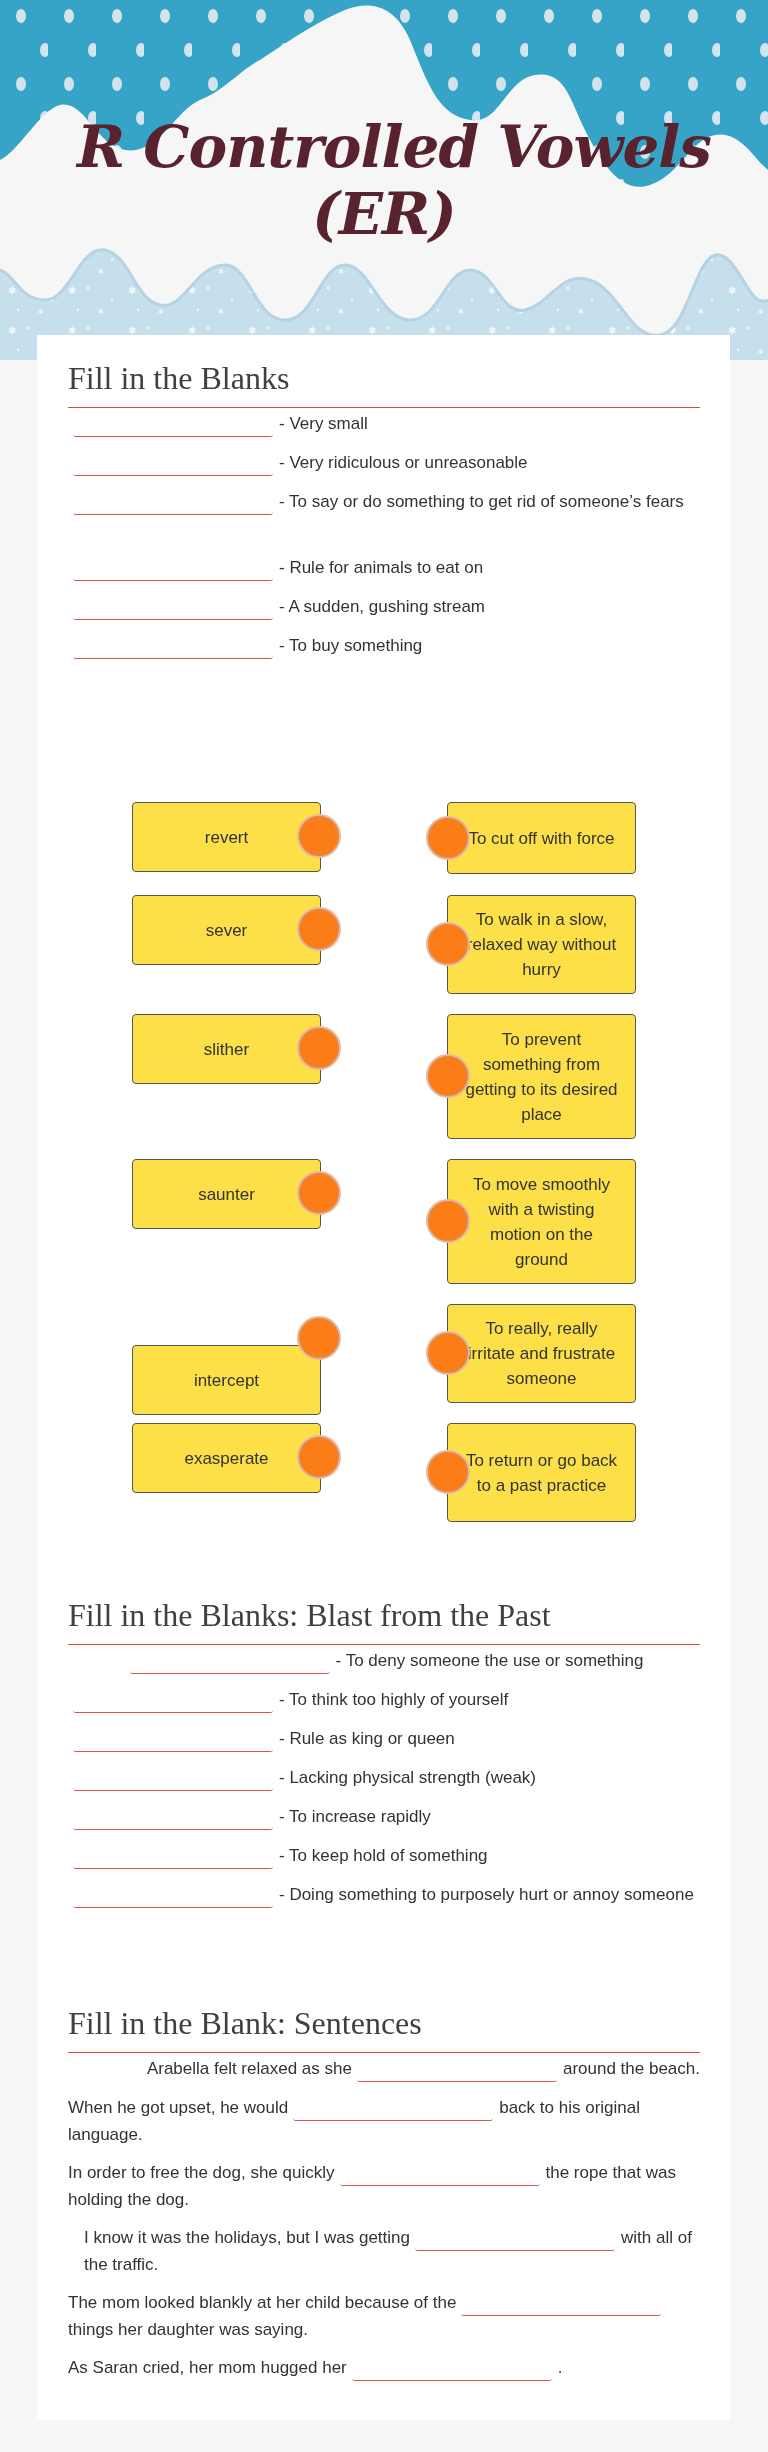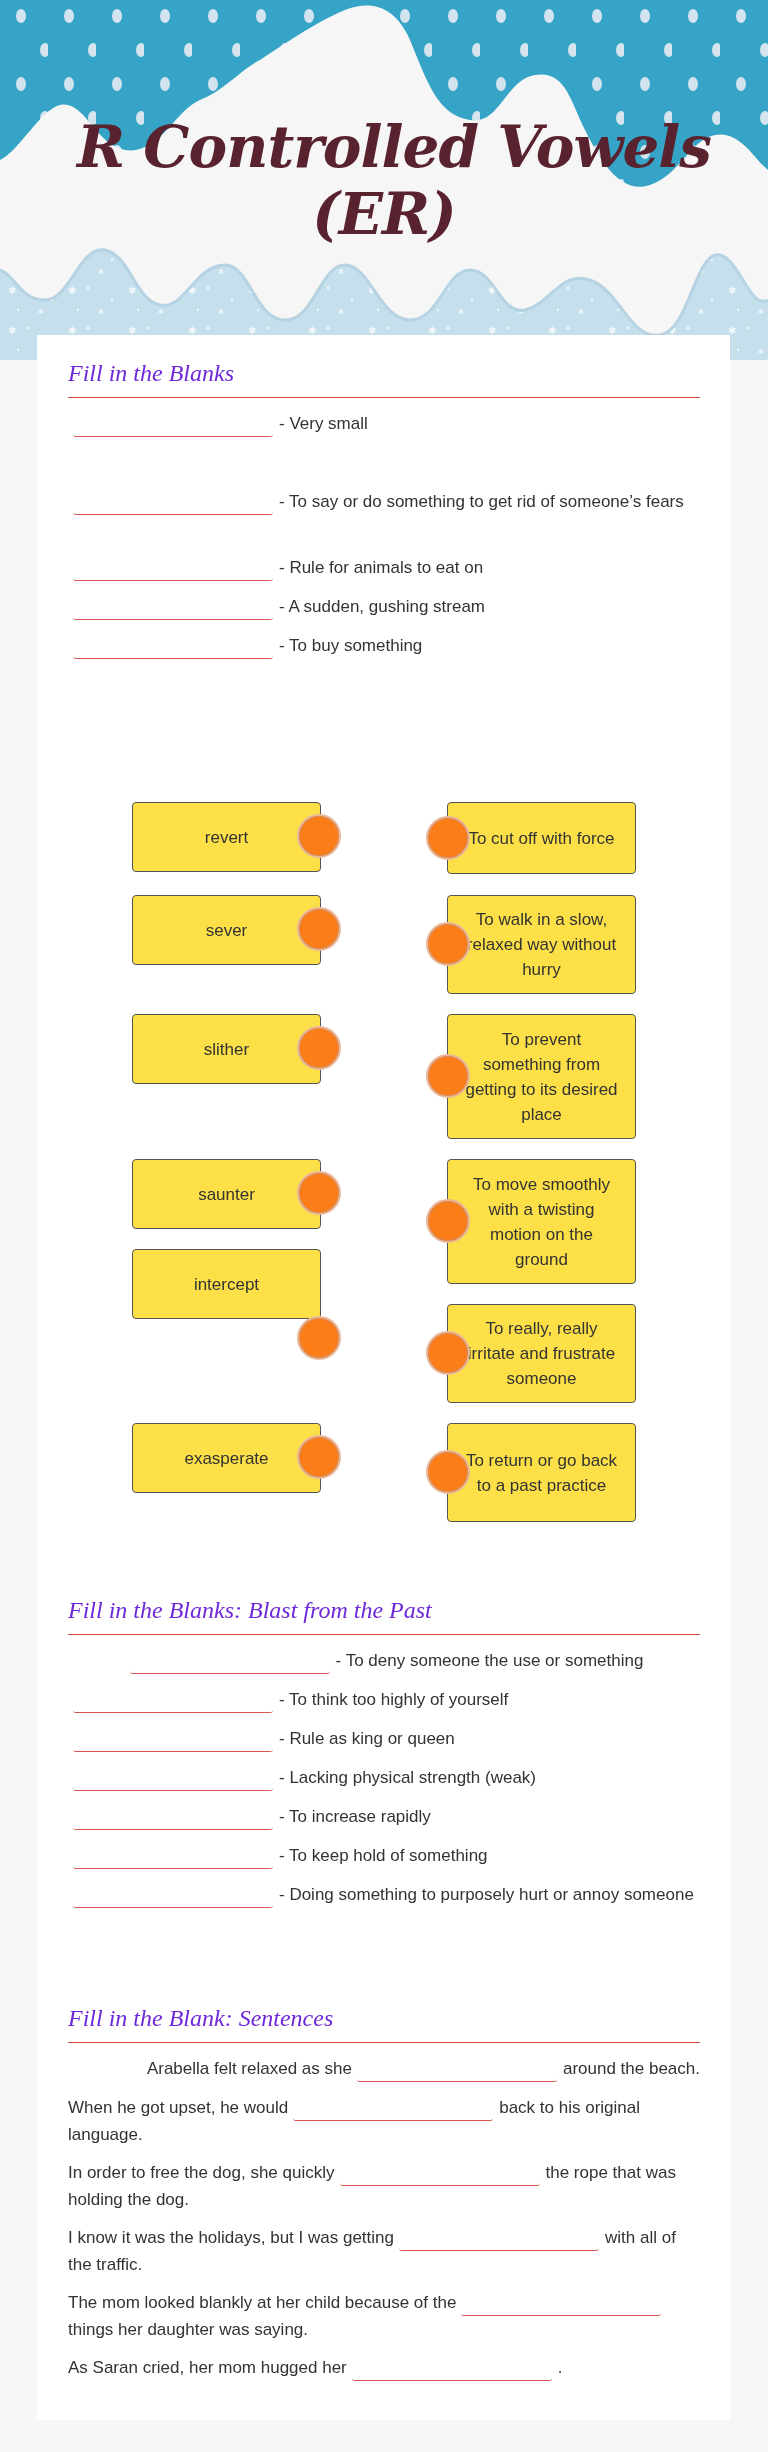--- a/index.html
+++ b/index.html
@@ -17,24 +17,23 @@
   #title-line2 { top: 185px; }
 
   #card {
     position: absolute; left: 37px; top: 335px; width: 693px; height: 2085px;
     background: #ffffff;
   }
 
   .section-heading {
     position: absolute; left: 31px; width: 632px;
     font-family: "Liberation Serif", "DejaVu Serif", serif;
-    font-size: 24px; color: #6d28d9; font-weight: normal;
+    font-size: 32px; color: #404040; font-weight: normal;
     padding-bottom: 10px;
     border-bottom: 1.5px solid #d9463e;
-    font-style: italic;
   }
 
   .fill-row {
     position: absolute; left: 31px; width: 632px;
     font-size: 17px; line-height: 27px; color: #333;
   }
   .blank {
     display: inline-block; width: 200px; height: 22px;
     border-bottom: 1.5px solid #d9534f;
     border-radius: 0 0 3px 3px;
@@ -119,20 +118,23 @@
   <div class="title" id="title-line2">(ER)</div>
 </div>
 
 <div id="card">
 
   <div class="section-heading" style="top:25px;">Fill in the Blanks</div>
 
   <div class="fill-row" style="top:75px;">
     <span class="blank"></span><span class="def">- Very small</span>
   </div>
+  <div class="fill-row" style="top:114px;">
+    <span class="blank"></span><span class="def">- Very ridiculous or unreasonable</span>
+  </div>
   <div class="fill-row" style="top:153px;">
     <span class="blank"></span><span class="def">- To say or do something to get rid of someone’s fears</span>
   </div>
   <div class="fill-row" style="top:219px;">
     <span class="blank"></span><span class="def">- Rule for animals to eat on</span>
   </div>
   <div class="fill-row" style="top:258px;">
     <span class="blank"></span><span class="def">- A sudden, gushing stream</span>
   </div>
   <div class="fill-row" style="top:297px;">
@@ -170,21 +172,21 @@
 
     <div class="match-box" style="left:95px; top:824px; width:189px; height:70px;">
         <span>saunter</span>
       </div>
     <div class="match-dot" style="left:260px; top:836px;"></div>
     <div class="match-box" style="left:410px; top:824px; width:189px; height:125px;">
         <span>To move smoothly with a twisting motion on the ground</span>
       </div>
     <div class="match-dot" style="left:389px; top:864px;"></div>
 
-    <div class="match-box" style="left:95px; top:914px; width:189px; height:70px;">
+    <div class="match-box" style="left:95px; top:1010px; width:189px; height:70px;">
         <span>intercept</span>
       </div>
     <div class="match-dot" style="left:260px; top:981px;"></div>
     <div class="match-box" style="left:410px; top:969px; width:189px; height:99px;">
         <span>To really, really irritate and frustrate someone</span>
       </div>
     <div class="match-dot" style="left:389px; top:996px;"></div>
 
     <div class="match-box" style="left:95px; top:1088px; width:189px; height:70px;">
         <span>exasperate</span>
@@ -224,21 +226,21 @@
 
   <div class="sentence" style="top:1720px;text-align:right;">
     <span>Arabella felt relaxed as she</span><span class="blank"></span><span>around the beach.</span>
   </div>
   <div class="sentence" style="top:1759px;">
     <span>When he got upset, he would</span><span class="blank"></span><span>back to his original language.</span>
   </div>
   <div class="sentence" style="top:1824px;">
     <span>In order to free the dog, she quickly</span><span class="blank"></span><span>the rope that was holding the dog.</span>
   </div>
-  <div class="sentence" style="top:1889px;">
+  <div class="sentence" style="top:1889px;margin-left:16px;">
     <span>I know it was the holidays, but I was getting</span><span class="blank"></span><span>with all of the traffic.</span>
   </div>
   <div class="sentence" style="top:1954px;">
     <span>The mom looked blankly at her child because of the</span><span class="blank"></span><span>things her daughter was saying.</span>
   </div>
   <div class="sentence" style="top:2019px;">
     <span>As Saran cried, her mom hugged her</span><span class="blank"></span><span>.</span>
   </div>
 
 </div>

